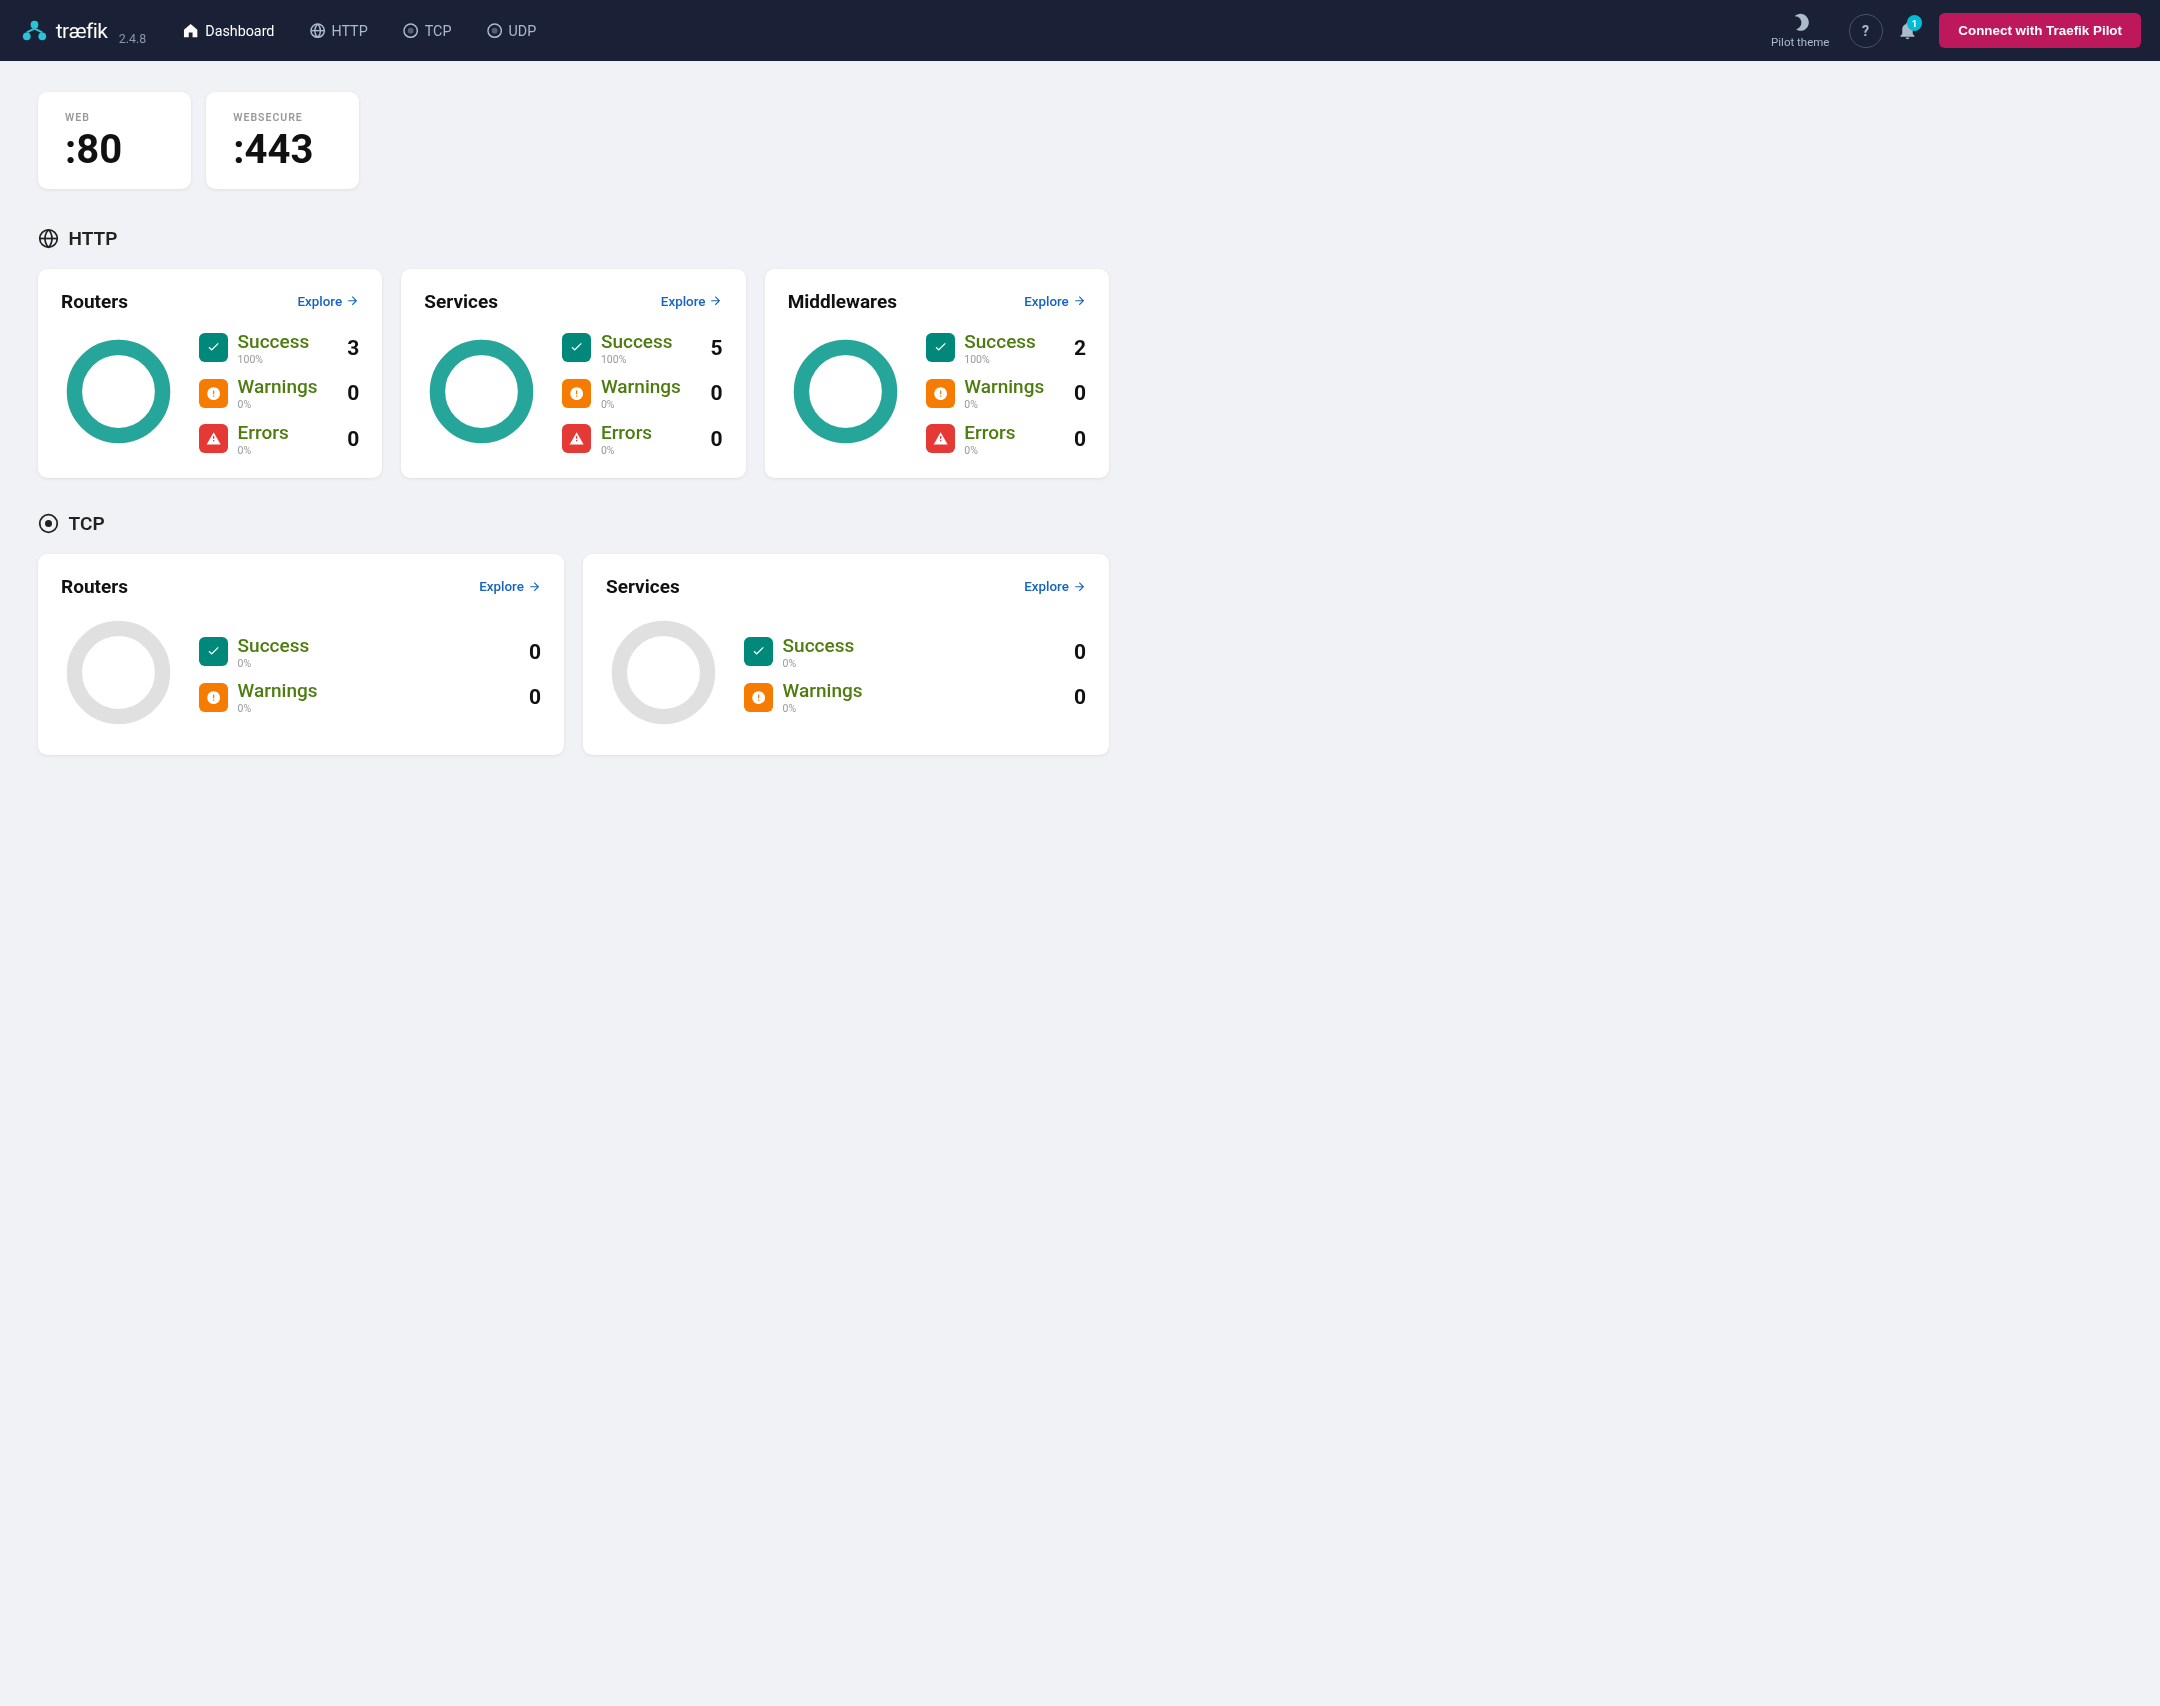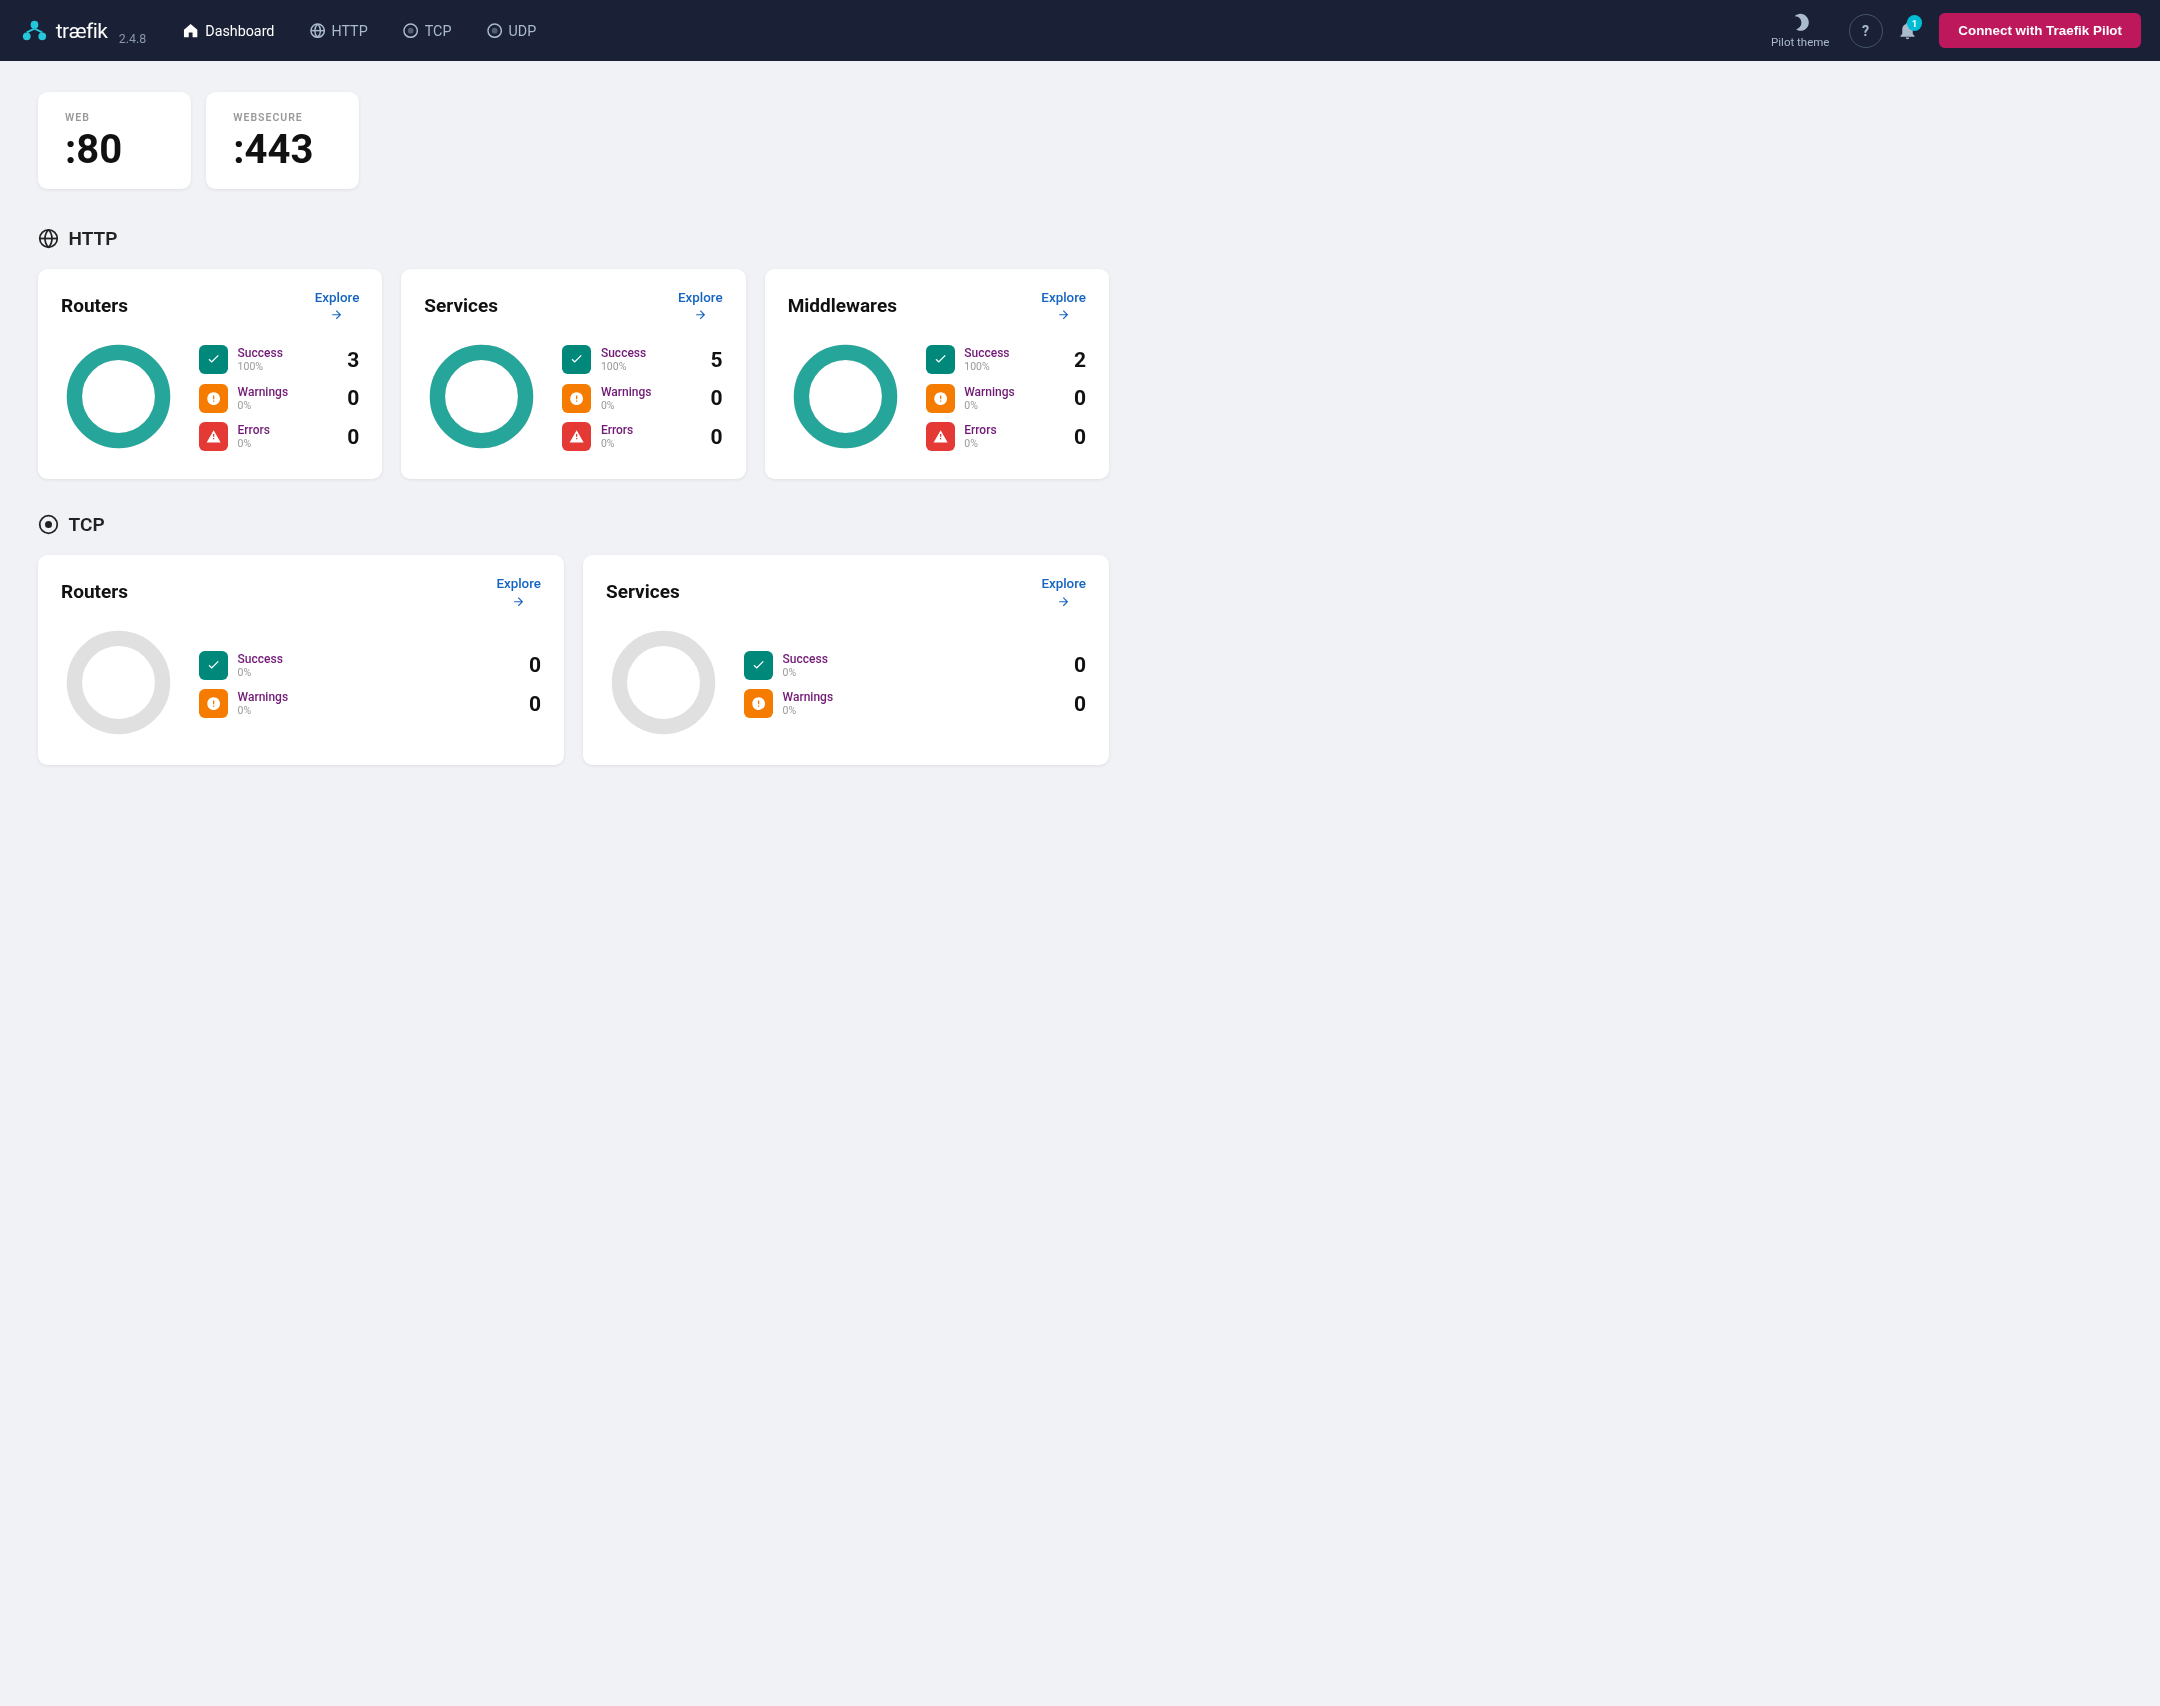--- a/index.html
+++ b/index.html
@@ -200,21 +200,20 @@
     }
     .explore-link {
       display: flex;
       align-items: center;
       gap: 3.8px;
       color: #1565c0;
       font-size: 13.4px;
       font-weight: 500;
       cursor: pointer;
       text-decoration: none;
-      flex-direction: column;
     }
     .card-body {
       display: flex;
       align-items: center;
       gap: 23px;
     }
 
     
     .donut-wrap {
       flex-shrink: 0;
@@ -246,21 +245,21 @@
       flex-shrink: 0;
     }
     .stat-icon-box.success { background: #00897b; }
     .stat-icon-box.warning { background: #f57c00; }
     .stat-icon-box.error   { background: #e53935; }
     .stat-label-wrap {
       display: flex;
       flex-direction: column;
       min-width: 67px;
     }
-    .stat-label { font-size: 12px; color: #701a75; font-weight: 500; }
+    .stat-label { font-size: 19px; color: #4d7c0f; font-weight: 500; }
     .stat-pct   { font-size: 10.5px; color: #999; }
     .stat-count { font-size: 21px; font-weight: 700; color: #111; margin-left: auto; }
   </style>
 </head>
 <body>
 
 <nav class="navbar">
   <div class="navbar-brand">
     <div class="brand-logo">
 

